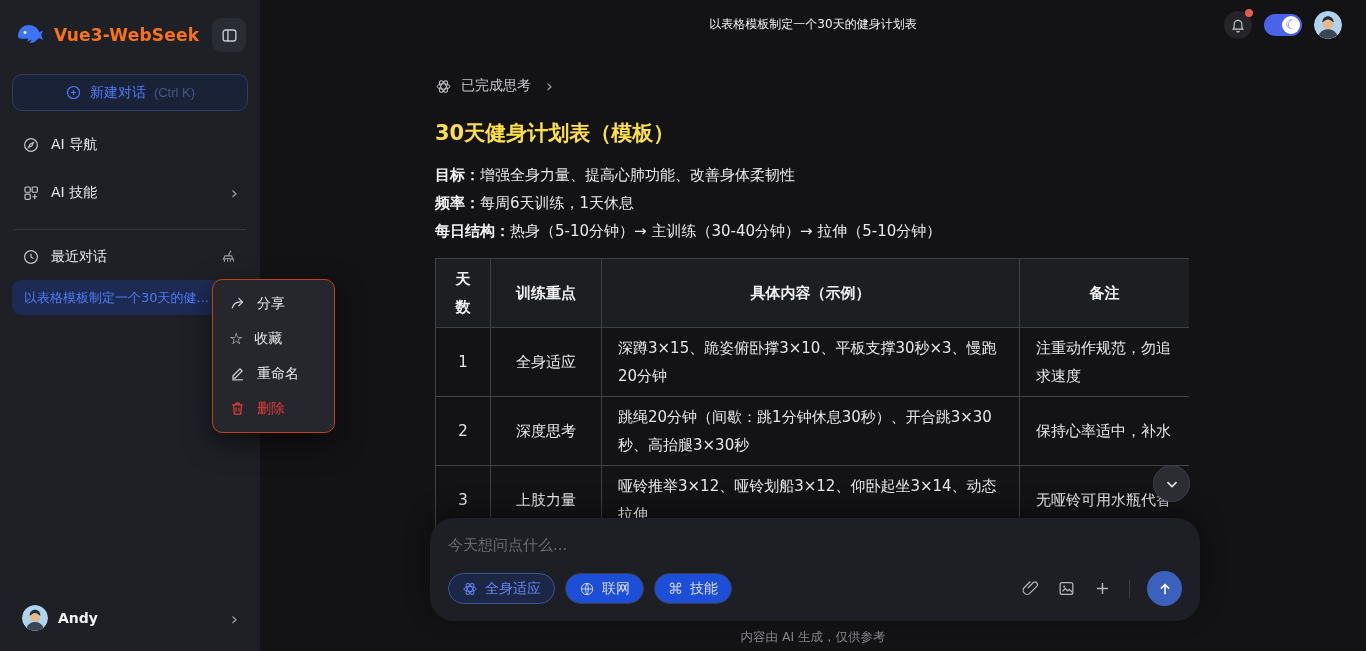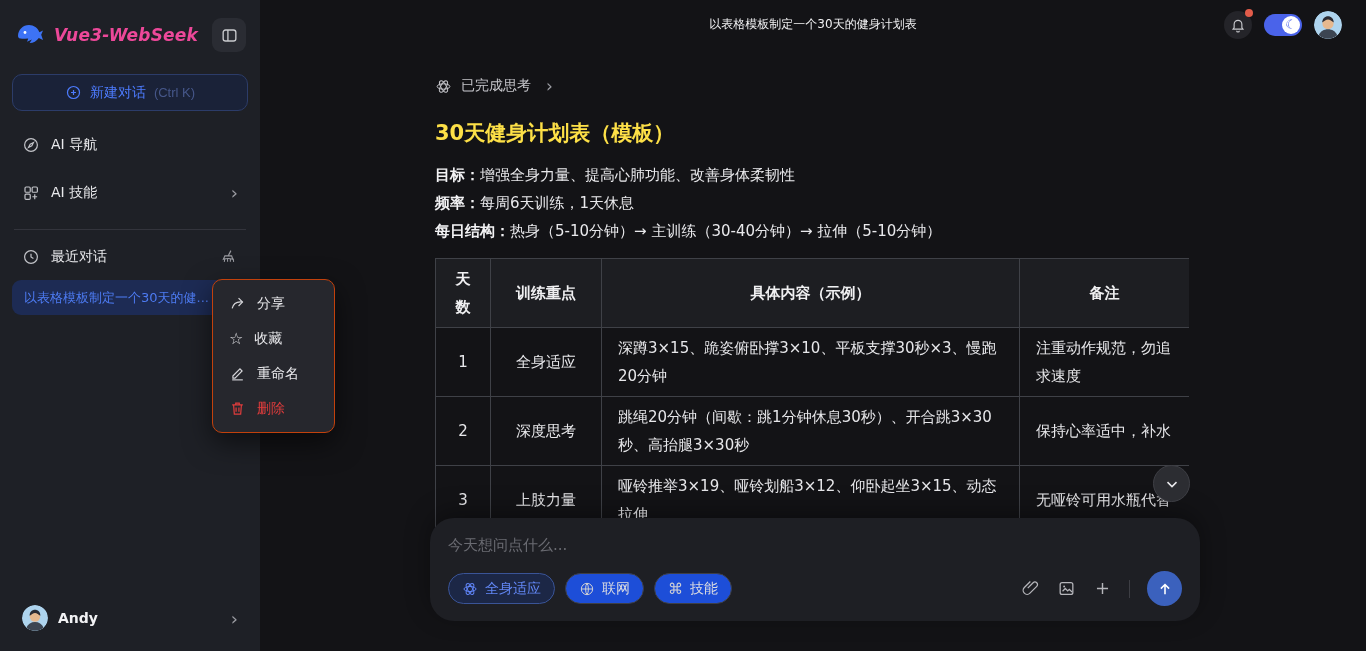--- a/index.html
+++ b/index.html
@@ -3,21 +3,21 @@
 <meta charset="utf-8">
 <style>
   * { margin:0; padding:0; box-sizing:border-box; }
   html,body { background:#0d0d0f; }
   body { font-family:"DejaVu Sans","Liberation Sans",sans-serif; }
   .page { position:relative; width:1366px; height:651px; overflow:hidden; background:#131316; display:flex; }
 
   
   .sidebar { width:260px; height:100%; background:#1e2026; display:flex; flex-direction:column; padding:12px; flex-shrink:0; }
   .logo-row { display:flex; align-items:center; gap:8px; padding:6px 2px; }
-  .logo-name { color:#ec4899; font-size:17px; font-weight:700; letter-spacing:.2px;font-style:italic; }
+  .logo-name { color:#f97316; font-size:17px; font-weight:700; letter-spacing:.2px; }
   .panel-btn { margin-left:auto; width:34px; height:34px; border-radius:9px; background:#2a2c33; color:#c9cace; display:flex; align-items:center; justify-content:center; border:none; cursor:pointer; }
   .new-chat { margin-top:16px; height:37px; border-radius:10px; background:#1a2238; border:1px solid #2c3c69; color:#4d7cff; font-size:14px; display:flex; align-items:center; justify-content:center; gap:8px; cursor:pointer; }
   .new-chat .shortcut { color:#46578a; font-size:13px; }
   .nav-item { margin-top:8px; height:40px; border-radius:9px; padding:0 10px; display:flex; align-items:center; gap:11px; color:#e9e9ec; font-size:14px; cursor:pointer; }
   .nav-item .nicon { color:#c2c3c8; display:flex; }
   .nav-item .chev { margin-left:auto; color:#9a9ba1; font-size:18px; line-height:1; }
   .side-divider { border:none; border-top:1px solid #33343c; margin:16px 2px 10px; }
   .recent-header { display:flex; align-items:center; gap:11px; padding:8px 10px; color:#e9e9ec; font-size:14px; }
   .recent-header .nicon { color:#c2c3c8; display:flex; }
   .broom-btn { margin-left:auto; background:none; border:none; color:#9a9ba1; display:flex; cursor:pointer; }
@@ -250,21 +250,21 @@
             </tr>
             <tr>
               <td class="c-center">2</td>
               <td class="c-center">深度思考</td>
               <td>跳绳20分钟（间歇：跳1分钟休息30秒）、开合跳3×30秒、高抬腿3×30秒</td>
               <td>保持心率适中，补水</td>
             </tr>
             <tr>
               <td class="c-center">3</td>
               <td class="c-center">上肢力量</td>
-              <td>哑铃推举3×19、哑铃划船3×12、仰卧起坐3×15、动态拉伸</td>
+              <td>哑铃推举3×12、哑铃划船3×12、仰卧起坐3×14、动态拉伸</td>
               <td>无哑铃可用水瓶代替</td>
             </tr>
             <tr>
               <td style="height:40px;"></td>
                 <td></td>
                 <td></td>
                 <td></td>
             </tr>
           </tbody>
         </table>
@@ -335,20 +335,21 @@
             <span style="display:flex;">
               <svg width="18" height="18" viewBox="0 0 24 24" fill="none" stroke="#ffffff" stroke-width="2.1">
                   <path d="M12 19V6M6.5 11.5L12 6l5.5 5.5"></path>
                 </svg>
             </span>
           </button>
         </div>
       </div>
     </div>
 
+    <div class="disclaimer">内容由 AI 生成，仅供参考</div>
   </main>
 
   <div class="context-menu">
     <div class="menu-item">
       <span class="micon">
         <svg width="17" height="17" viewBox="0 0 24 24" fill="none" stroke="currentColor" stroke-width="1.7">
             <path d="M13.5 4.5L19 10l-5.5 5.5"></path>
             <path d="M19 10c-8-1-13 2.5-14.5 9"></path>
           </svg>
       </span>

